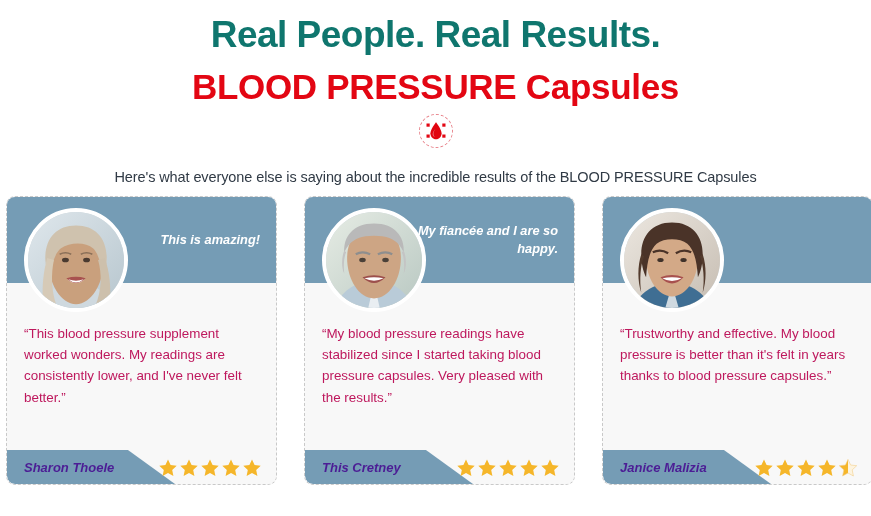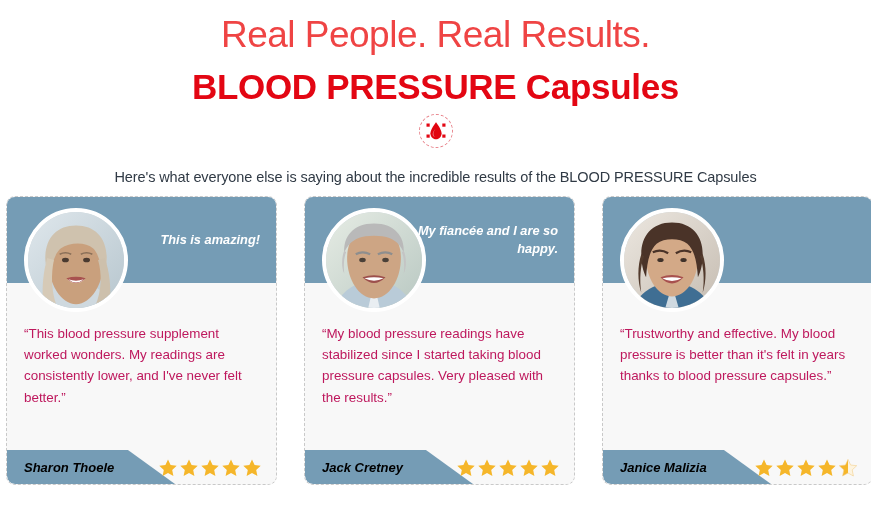--- a/index.html
+++ b/index.html
@@ -18,23 +18,23 @@
   }
 
   
   .hero {
     padding-top: 14px;
     text-align: center;
   }
 
   .hero-line1 {
     font-size: 37px;
-    font-weight: normal;
+    font-weight: bold;
     letter-spacing: -0.5px;
-    color: #ef4444;
+    color: #0f766e;
     line-height: 1.15;
   }
 
   .hero-line2 {
     font-size: 35px;
     font-weight: bold;
     letter-spacing: -0.3px;
     color: #e30613;
     line-height: 1.18;
     margin-top: 9px;
@@ -140,21 +140,21 @@
     height: 38px;
   }
 
   .ribbon {
     position: absolute;
     left: 0;
     bottom: 0;
     width: 168px;
     height: 34px;
     background: #759cb5;
-    color: #000000;
+    color: #4c1d95;
     font-size: 13px;
     font-weight: bold;
     font-style: italic;
     display: flex;
     align-items: center;
     padding-left: 17px;
     border-bottom-left-radius: 8px;
     clip-path: polygon(0 0, 72% 0, 100% 100%, 0 100%);
   }
 
@@ -270,21 +270,21 @@
           <path d="M40 69 Q50 67 60 69 Q50 74 40 69 Z" fill="#ffffff"></path>
         </svg>
       </div>
       <div class="headline">My fiancée and I are so happy.</div>
     </div>
 
     <p class="quote">“My blood pressure readings have stabilized since I started taking blood pressure capsules. Very pleased with the results.”</p>
 
     <div class="footer">
       <div class="ribbon">
-        <span>Jack Cretney</span>
+        <span>This Cretney</span>
       </div>
       <div class="stars">
         <svg width="20" height="20" viewBox="0 0 20 20">
             <path d="M10 1.4 12.6 7 18.7 7.7 14.2 11.9 15.4 18 10 15 4.6 18 5.8 11.9 1.3 7.7 7.4 7Z" fill="#f5b62a"></path>
           </svg>
         <svg width="20" height="20" viewBox="0 0 20 20">
             <path d="M10 1.4 12.6 7 18.7 7.7 14.2 11.9 15.4 18 10 15 4.6 18 5.8 11.9 1.3 7.7 7.4 7Z" fill="#f5b62a"></path>
           </svg>
         <svg width="20" height="20" viewBox="0 0 20 20">
             <path d="M10 1.4 12.6 7 18.7 7.7 14.2 11.9 15.4 18 10 15 4.6 18 5.8 11.9 1.3 7.7 7.4 7Z" fill="#f5b62a"></path>

